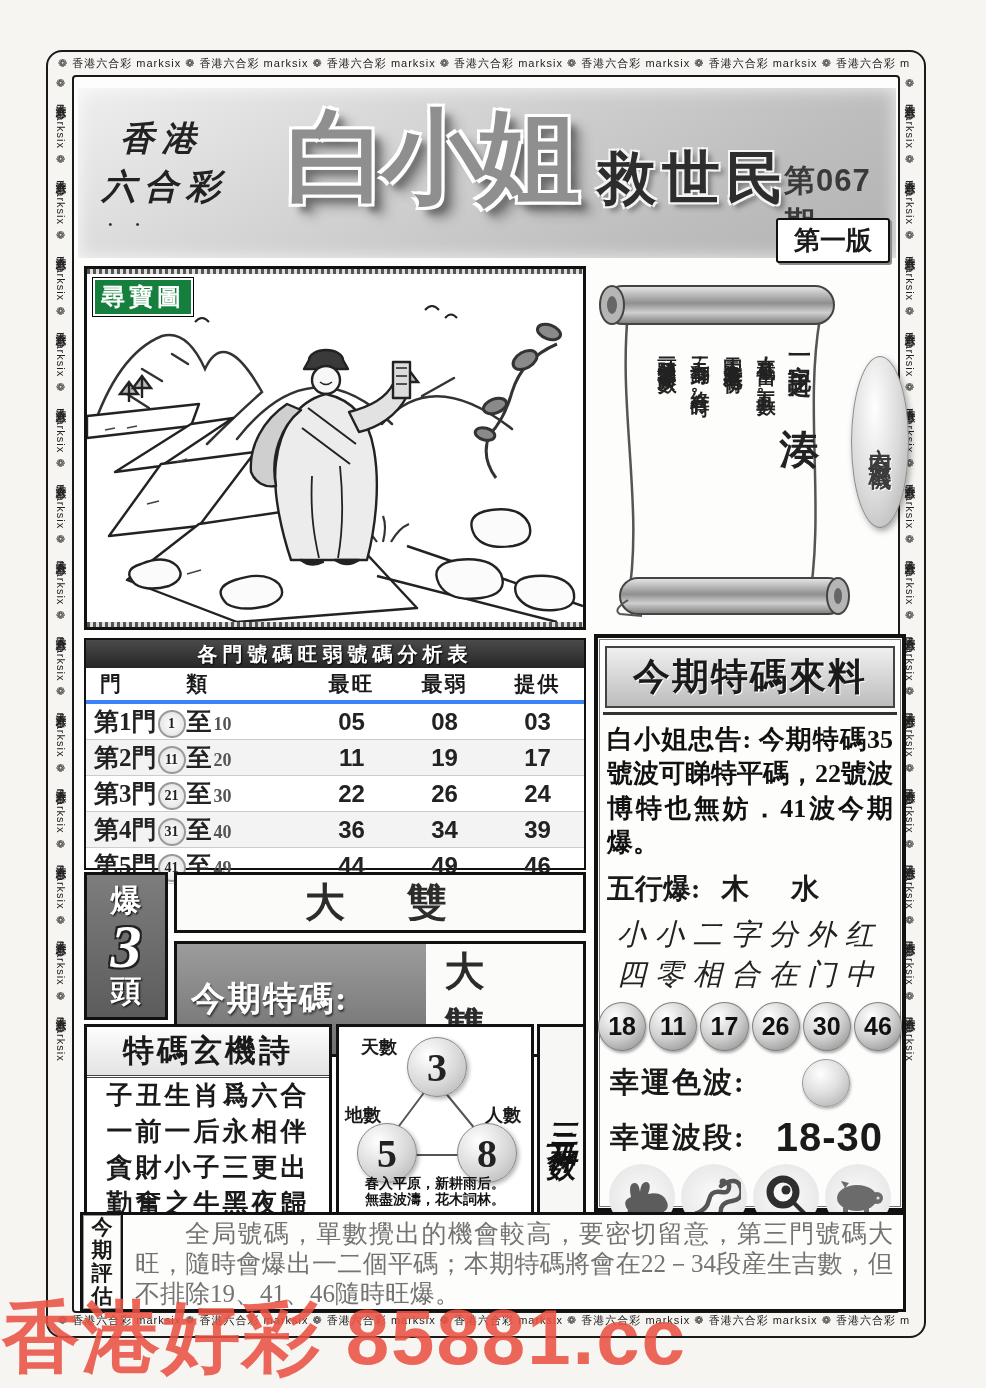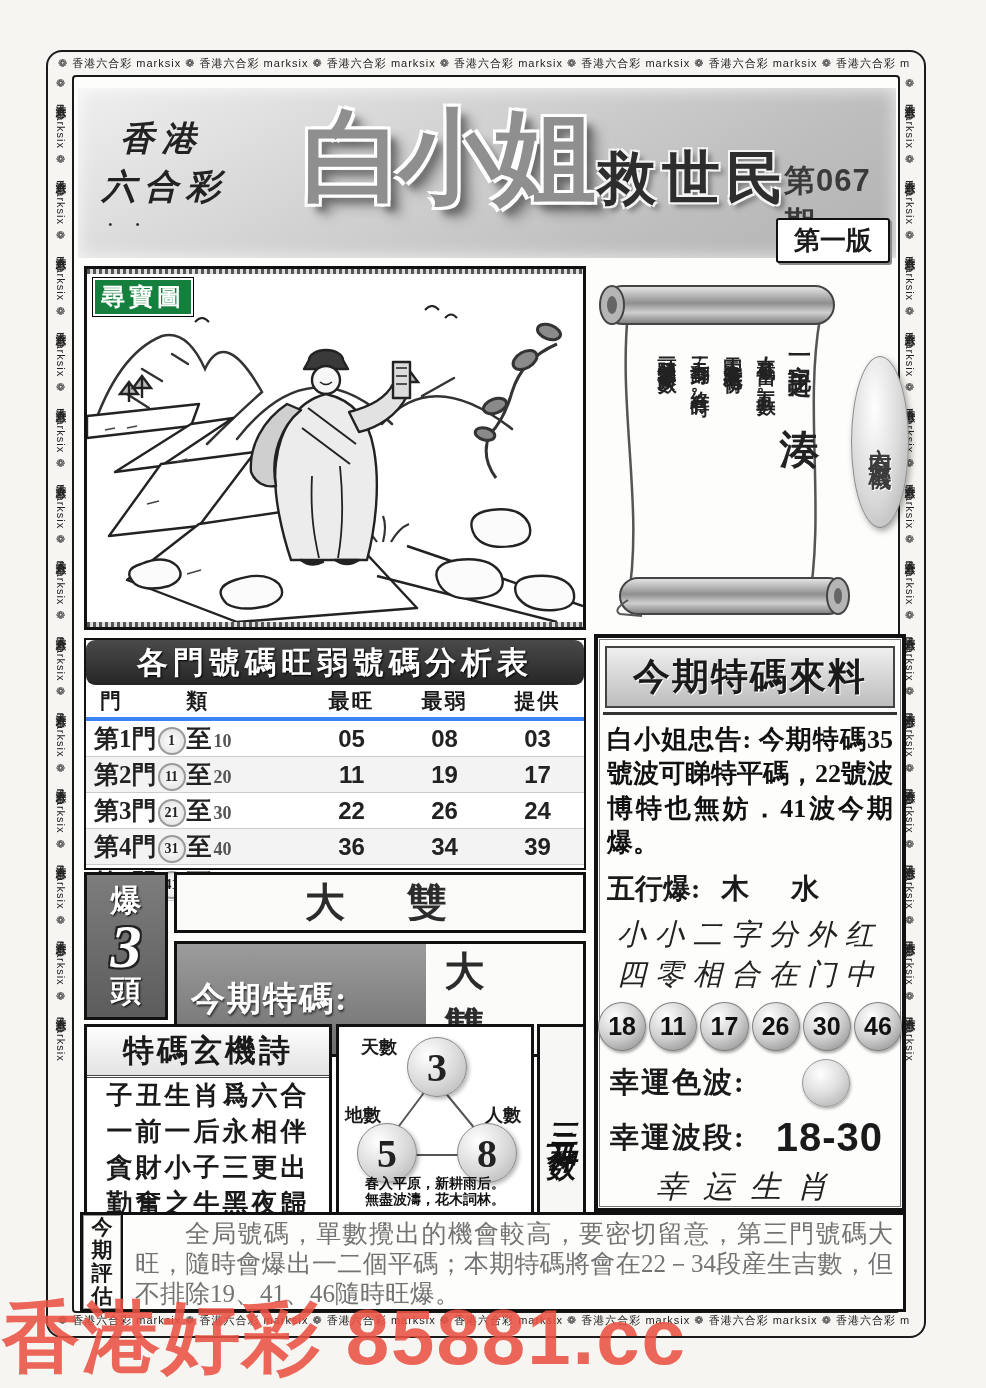--- a/index.html
+++ b/index.html
@@ -19,21 +19,21 @@
   .strip-right{left:899px;top:77px;}
 
   
   .header{left:78px;top:88px;width:818px;height:170px;
           background:linear-gradient(150deg,#efefef 0%,#d6d6d6 35%,#bdbdbd 75%,#b3b3b3 100%);
           box-shadow:inset 0 0 18px rgba(255,255,255,.8);}
   .brand{font-style:italic;font-weight:700;color:#222;letter-spacing:8px;}
   .brand1{left:42px;top:28px;font-size:34px;}
   .brand2{left:24px;top:76px;font-size:34px;}
   .brand-dots{left:28px;top:122px;font-size:26px;color:#333;letter-spacing:6px;}
-  .title-main{left:224px;top:2px;font-size:102px;font-weight:900;color:#8f8f8f;letter-spacing:-6px;
+  .title-main{left:208px;top:2px;font-size:102px;font-weight:900;color:#8f8f8f;letter-spacing:-6px;
       font-family:"Liberation Sans","DejaVu Sans",sans-serif;
       text-shadow:-3px -3px 0 #fff,3px -3px 0 #fff,-3px 3px 0 #fff,3px 3px 0 #fff,
                   8px 8px 7px rgba(50,50,50,.55),14px 12px 12px rgba(50,50,50,.35);}
   .title-sub{left:520px;top:52px;font-size:58px;font-weight:900;color:#2d2d2d;letter-spacing:6px;
       text-shadow:-2px -2px 0 #f4f4f4,2px -2px 0 #f4f4f4,-2px 2px 0 #f4f4f4,2px 2px 0 #f4f4f4,
                   5px 5px 5px rgba(40,40,40,.45);}
   .issue{left:706px;top:72px;font-size:31px;font-weight:800;color:#3a3a3a;
       font-family:"Liberation Sans","DejaVu Sans",sans-serif;letter-spacing:1px;}
   .edition{left:698px;top:130px;background:#fff;border:2px solid #111;border-radius:3px;
       padding:3px 16px;font-size:26px;font-weight:800;box-shadow:2px 2px 0 #8a8a8a;}
@@ -55,23 +55,23 @@
   .scroll-big{font-size:40px;font-weight:900;margin-top:26px;display:inline-block;}
   .badge{left:851px;top:356px;width:56px;height:170px;border-radius:50%;
       background:radial-gradient(ellipse at 40% 30%,#ffffff,#d9d9d9 55%,#aaa 100%);
       border:1px solid #8a8a8a;box-shadow:2px 3px 6px rgba(0,0,0,.35);
       display:flex;align-items:center;justify-content:center;}
   .badge span{writing-mode:vertical-rl;font-size:23px;font-weight:900;color:#3c3c3c;
       letter-spacing:6px;text-shadow:1px 1px 0 #fff;}
 
   
   .anal{left:84px;top:638px;width:502px;height:232px;border:2px solid #111;box-sizing:border-box;background:#fff;}
-  .anal-title{height:45px;background:linear-gradient(#4a4a4a,#262626);color:#fff;font-size:31px;
+  .anal-title{height:28px;background:linear-gradient(#4a4a4a,#262626);color:#fff;font-size:20px;
       font-weight:800;display:flex;align-items:center;justify-content:center;letter-spacing:5px;
-      text-shadow:1px 1px 2px #000;border-radius:9px;}
+      text-shadow:1px 1px 2px #000;}
   .anal-table{width:100%;border-collapse:collapse;font-weight:700;}
   .anal-table th{font-size:21px;letter-spacing:2px;border-bottom:4px solid #3b82f6;padding:2px 0;}
   .anal-table td{font-size:24px;text-align:center;padding:1px 0;border-bottom:1px solid #ccc;
       font-family:"Liberation Sans","DejaVu Sans",sans-serif;font-weight:700;color:#222;}
   .anal-table tr:nth-child(odd) td{background:#f3f3f3;}
   td.gate{font-family:"Liberation Serif",serif;font-size:25px;font-weight:800;text-align:left;padding-left:8px;}
   .circ{display:inline-flex;align-items:center;justify-content:center;width:24px;height:24px;
       border:2px solid #9a9a9a;border-radius:50%;font-size:14px;background:radial-gradient(#fff,#ddd);
       vertical-align:2px;margin:0 1px;}
   .to-num{font-size:18px;color:#555;margin-left:2px;}
@@ -387,21 +387,20 @@
       <div class="ball">46</div>
     </div>
     <div class="sp-row">
       <span>幸運色波:</span>
       <span class="color-ball"></span>
     </div>
     <div class="sp-row">
       <span>幸運波段:</span>
       <span class="range-val">18-30</span>
     </div>
-    <div class="sp-zodiac">幸运生肖</div>
     <div class="animals">
       <div class="animal">
         <svg width="54" height="54" viewBox="0 0 54 54">
             <path d="M13 40 q-7 -9 3 -13 q-3 -13 3 -14 q5 -1 6 9 q1 -11 7 -10 q5 2 1 12 q15 -3 19 8 q3 8 -6 11 q3 4 -3 5 l-25 0 q-7 -3 -5 -8 z" fill="#5c5c5c"></path>
             <circle cx="40" cy="36" r="3" fill="#5c5c5c"></circle>
           </svg>
       </div>
       <div class="animal">
         <svg width="54" height="54" viewBox="0 0 54 54">
             <path d="M8 44 q12 -4 14 -14 q2 -10 12 -8 q9 2 8 -7 m-8 1 q16 -11 20 2 q3 11 -9 13 q-13 2 -11 13" fill="none" stroke="#555" stroke-width="4.5" stroke-linecap="round"></path>

